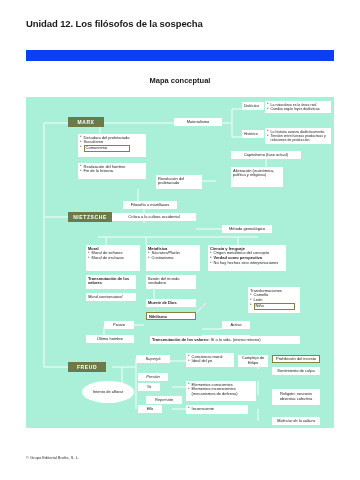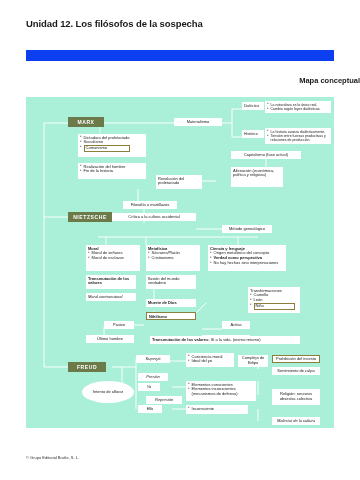--- a/index.html
+++ b/index.html
@@ -1,21 +1,21 @@
 <!DOCTYPE html>
 <html><head>
 <meta charset="utf-8">
 <style>
   html,body{margin:0;padding:0;background:#fff;}
   body{width:360px;height:480px;font-family:"Liberation Sans",sans-serif;color:#1a1a1a;overflow:hidden;}
   .page{position:relative;width:360px;height:480px;}
 
   .doc-title{position:absolute;left:26px;top:18px;font-size:9.5px;font-weight:bold;letter-spacing:-0.1px;}
   .blue-bar{position:absolute;left:26px;top:50px;width:308px;height:11px;background:#0b3ff0;}
-  .map-title{position:absolute;left:0;top:76px;width:360px;text-align:right;font-size:7.5px;font-weight:bold;}
+  .map-title{position:absolute;left:0;top:76px;width:360px;text-align:center;font-size:7.5px;font-weight:bold;}
 
   .canvas{position:absolute;left:26px;top:97px;width:308px;height:331px;background:#aaf0d8;}
 
   
   .bx{position:absolute;background:#fff;box-sizing:border-box;line-height:1.22;}
   .pad{padding:1.5px 2px;}
   .t5{font-size:3.5px;}
   .t6{font-size:4px;}
   .b{font-weight:bold;}
   .i{font-style:italic;}

